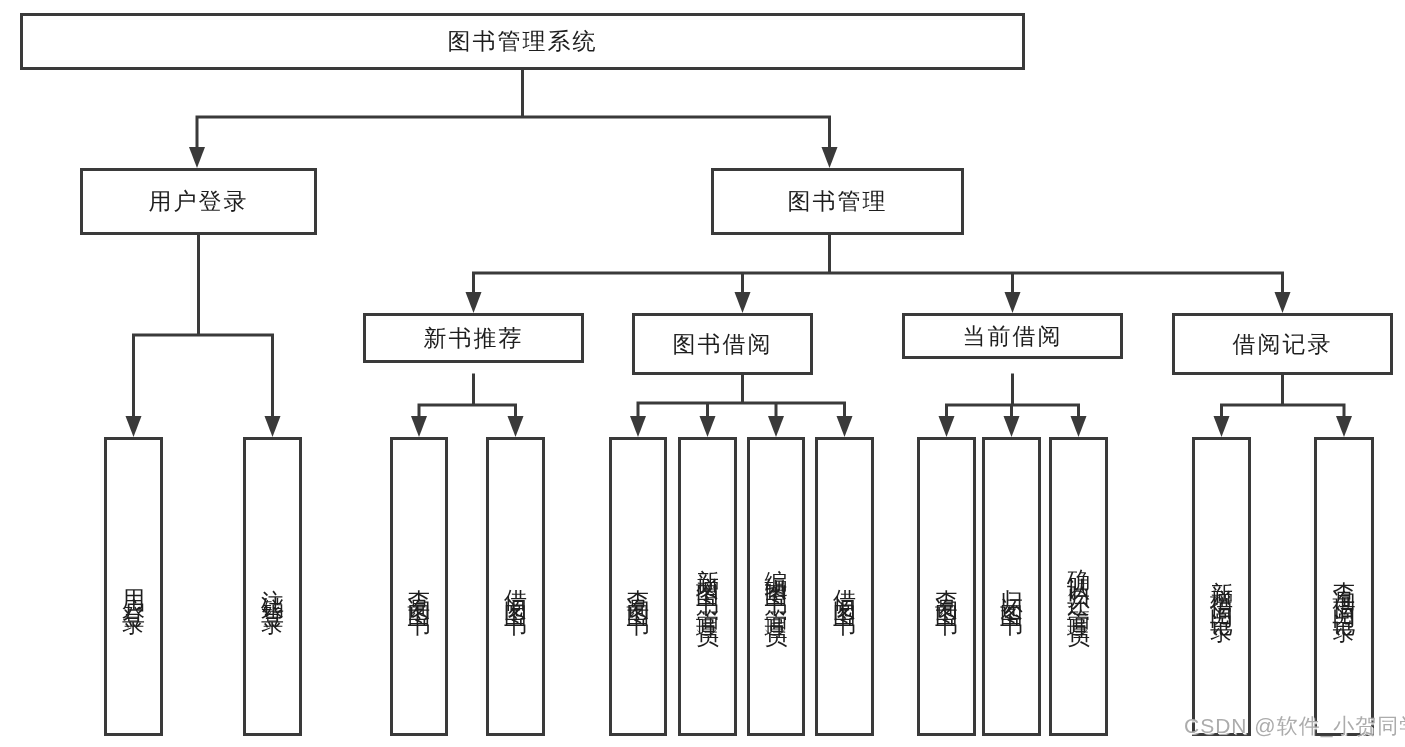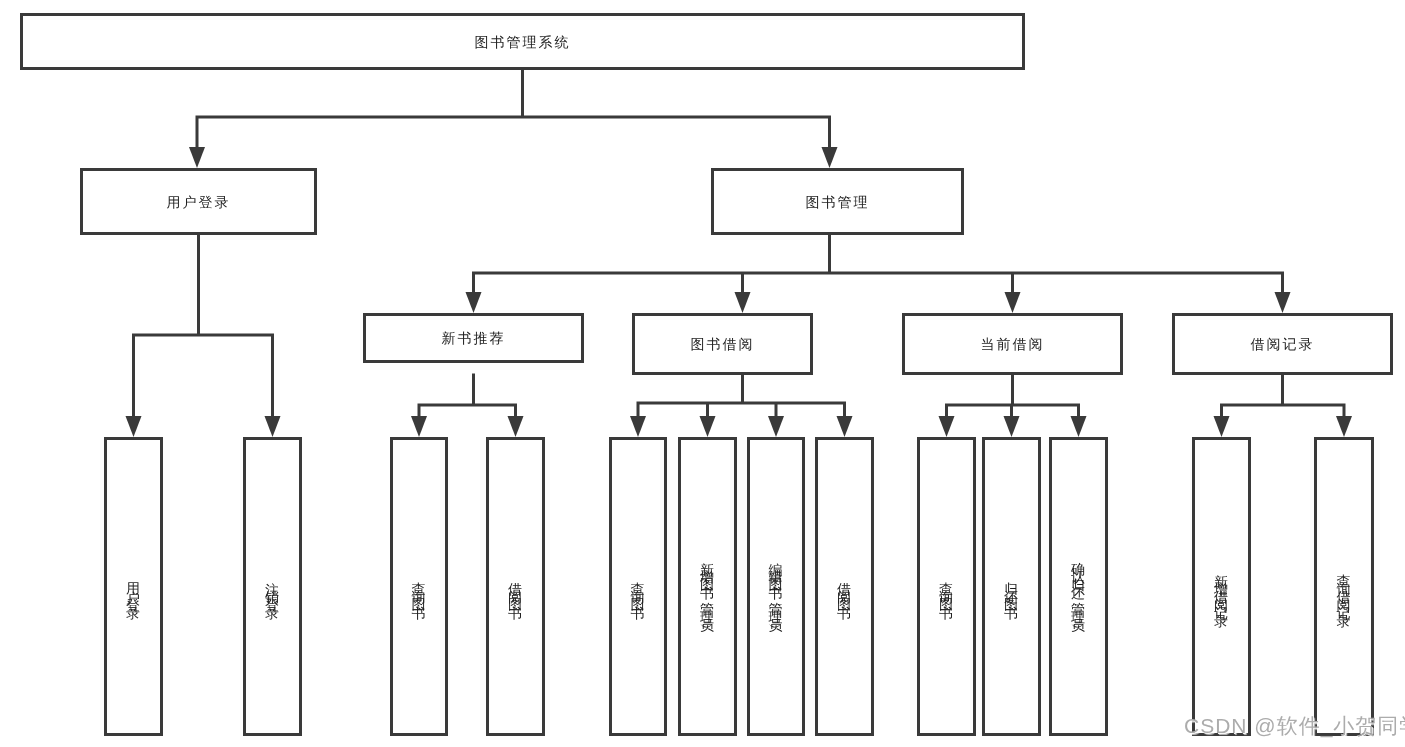--- a/index.html
+++ b/index.html
@@ -19,21 +19,21 @@
   }
   .node {
     position: absolute;
     box-sizing: border-box;
     border: 3px solid #3a3a3a;
     background: #ffffff;
     display: flex;
     align-items: center;
     justify-content: center;
     color: #1e1e1e;
-    font-size: 14px;
+    font-size: 23px;
     line-height: 1;
     z-index: 2;
   }
   .node.horizontal span { letter-spacing: 2px; white-space: nowrap; }
   .node.vertical span {
     writing-mode: vertical-rl;
     letter-spacing: 8px;
     white-space: nowrap;
   }
   .watermark {
@@ -83,21 +83,21 @@
       </div>
       <div class="node horizontal lvl2" style="left: 711px; top: 168px; width: 253px; height: 67px;">
         <span>图书管理</span>
       </div>
       <div class="node horizontal lvl3" style="left: 363px; top: 313px; width: 221px; height: 50px;">
         <span>新书推荐</span>
       </div>
       <div class="node horizontal lvl3" style="left: 632px; top: 313px; width: 181px; height: 62px;">
         <span>图书借阅</span>
       </div>
-      <div class="node horizontal lvl3" style="left: 902px; top: 313px; width: 221px; height: 62px;">
+      <div class="node horizontal lvl3" style="left: 902px; top: 313px; width: 221px; height: 46px;">
         <span>当前借阅</span>
       </div>
       <div class="node horizontal lvl3" style="left: 1172px; top: 313px; width: 221px; height: 62px;">
         <span>借阅记录</span>
       </div>
       <div class="node vertical lvl4" style="left: 104px; top: 437px; width: 59px; height: 299px;">
         <span>用户登录</span>
       </div>
       <div class="node vertical lvl4" style="left: 243px; top: 437px; width: 59px; height: 299px;">
         <span>注销登录</span>

